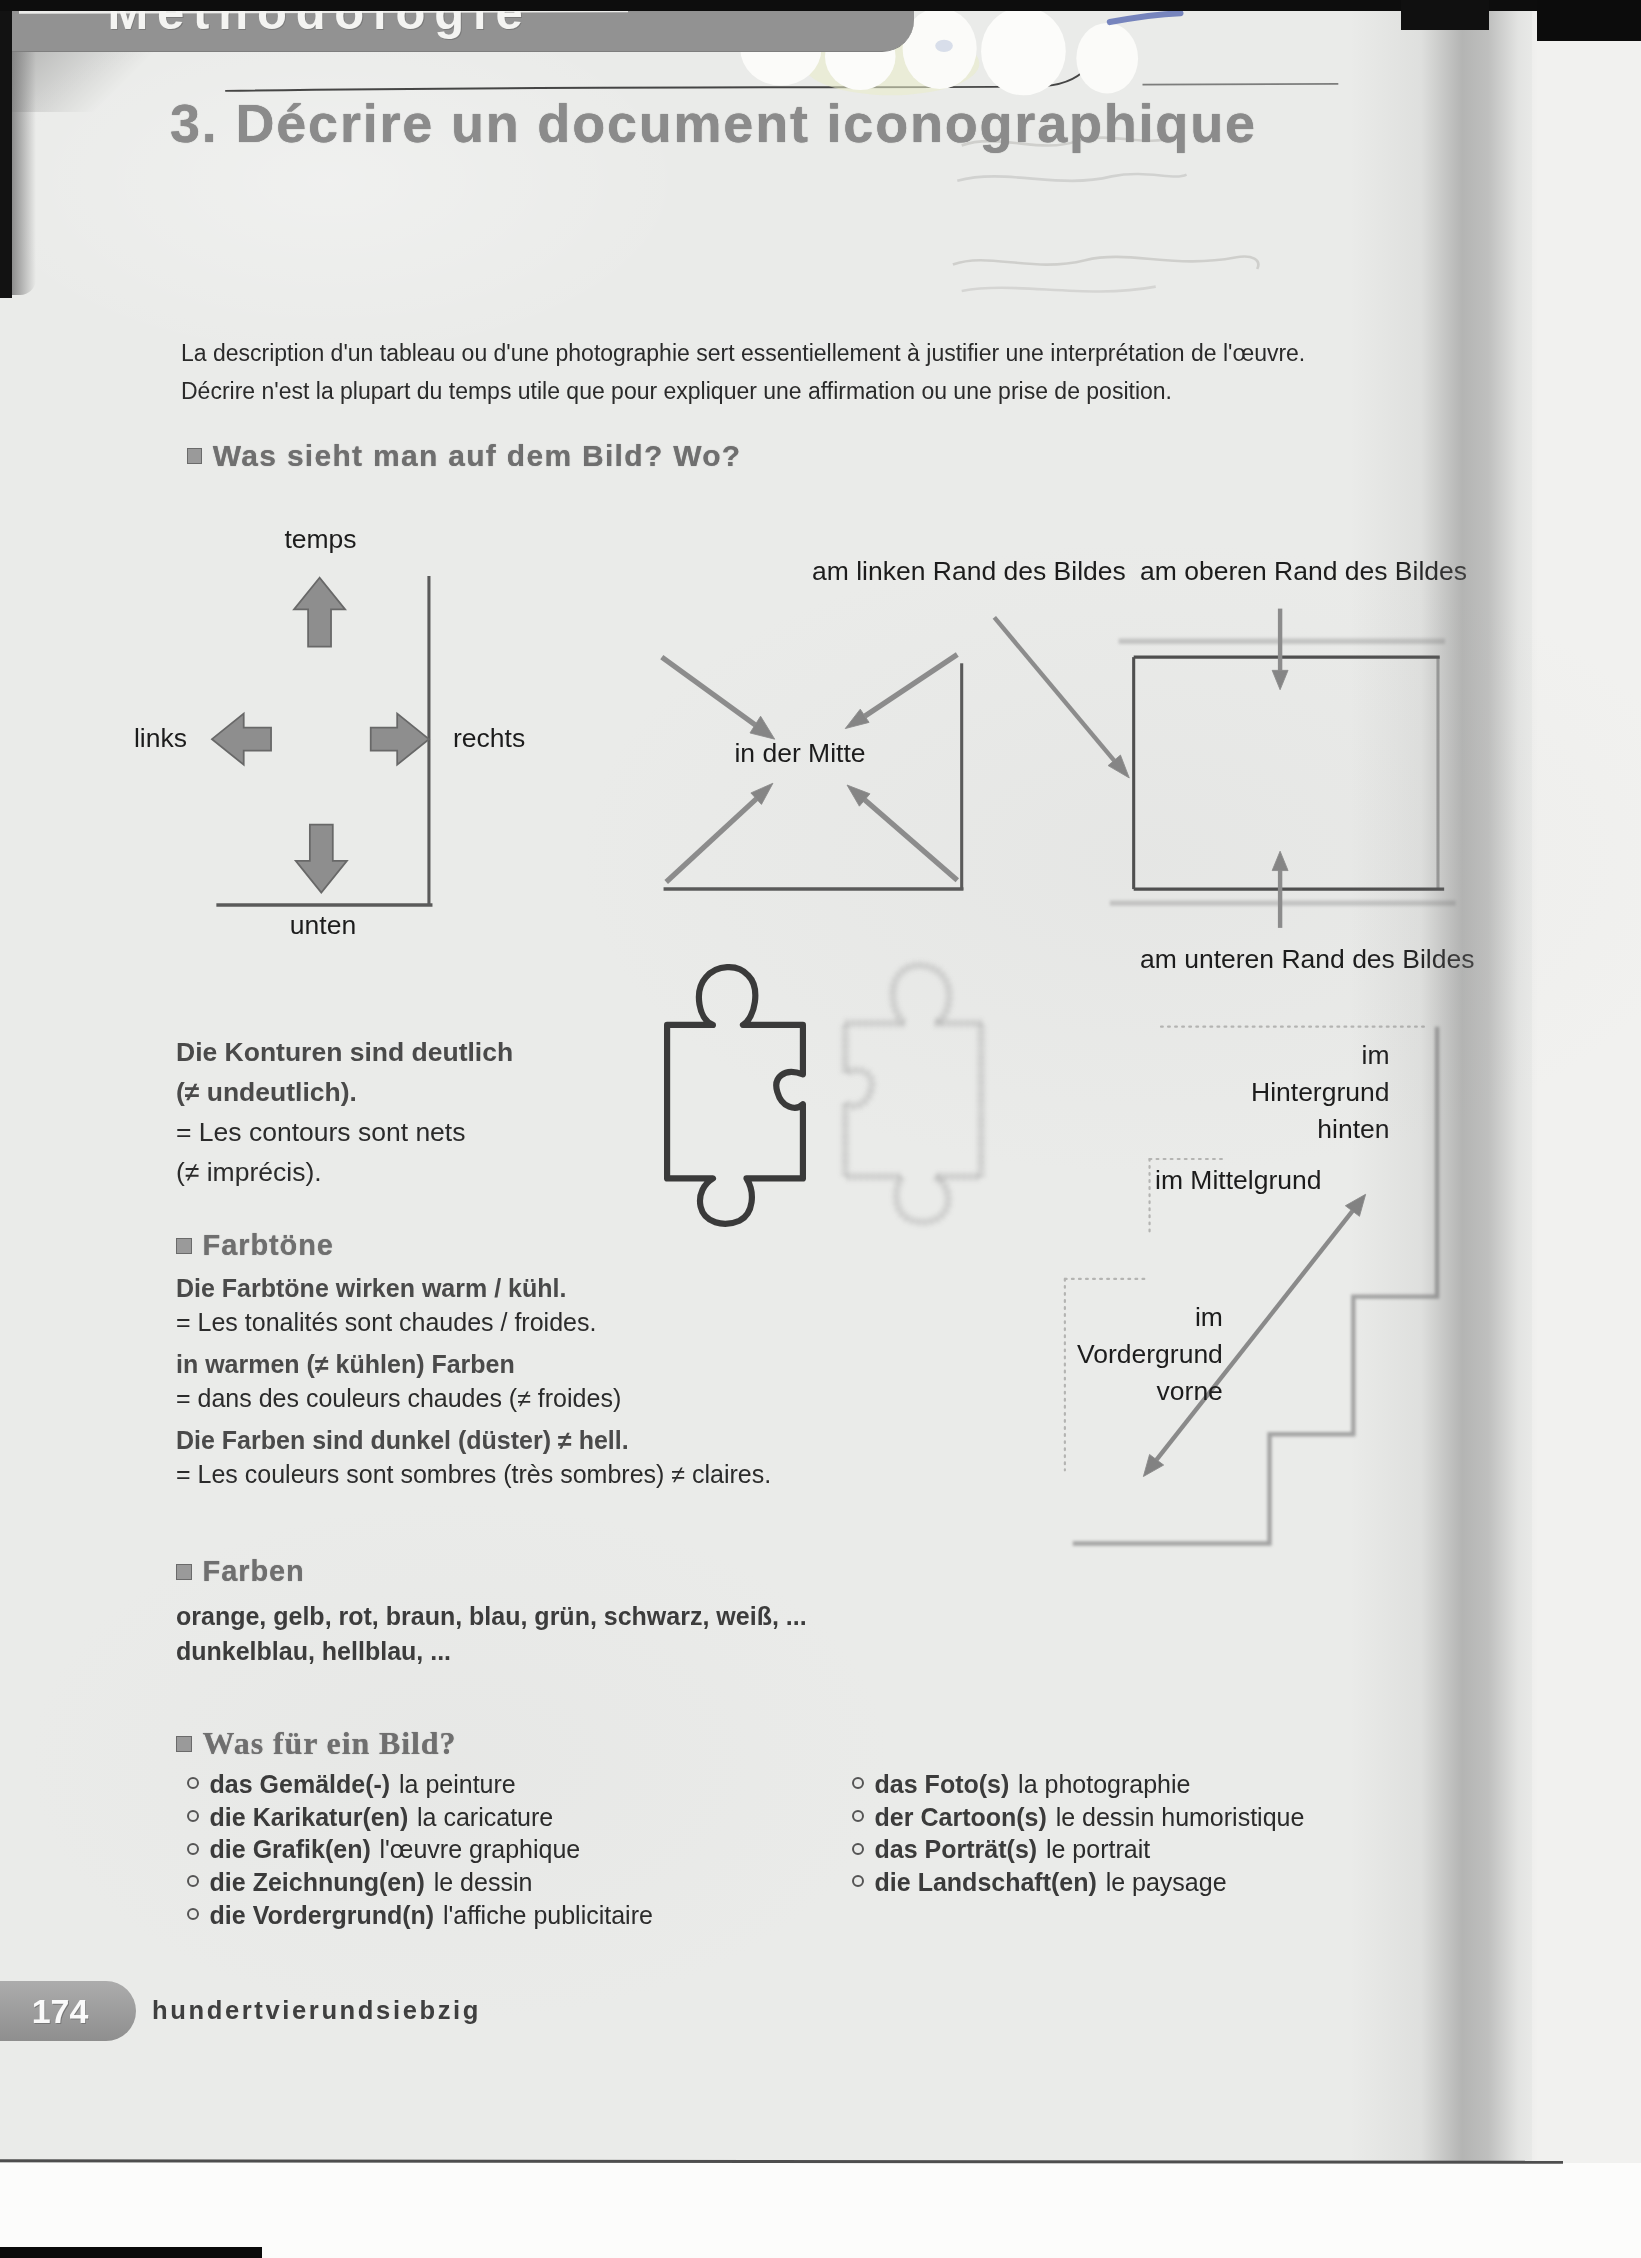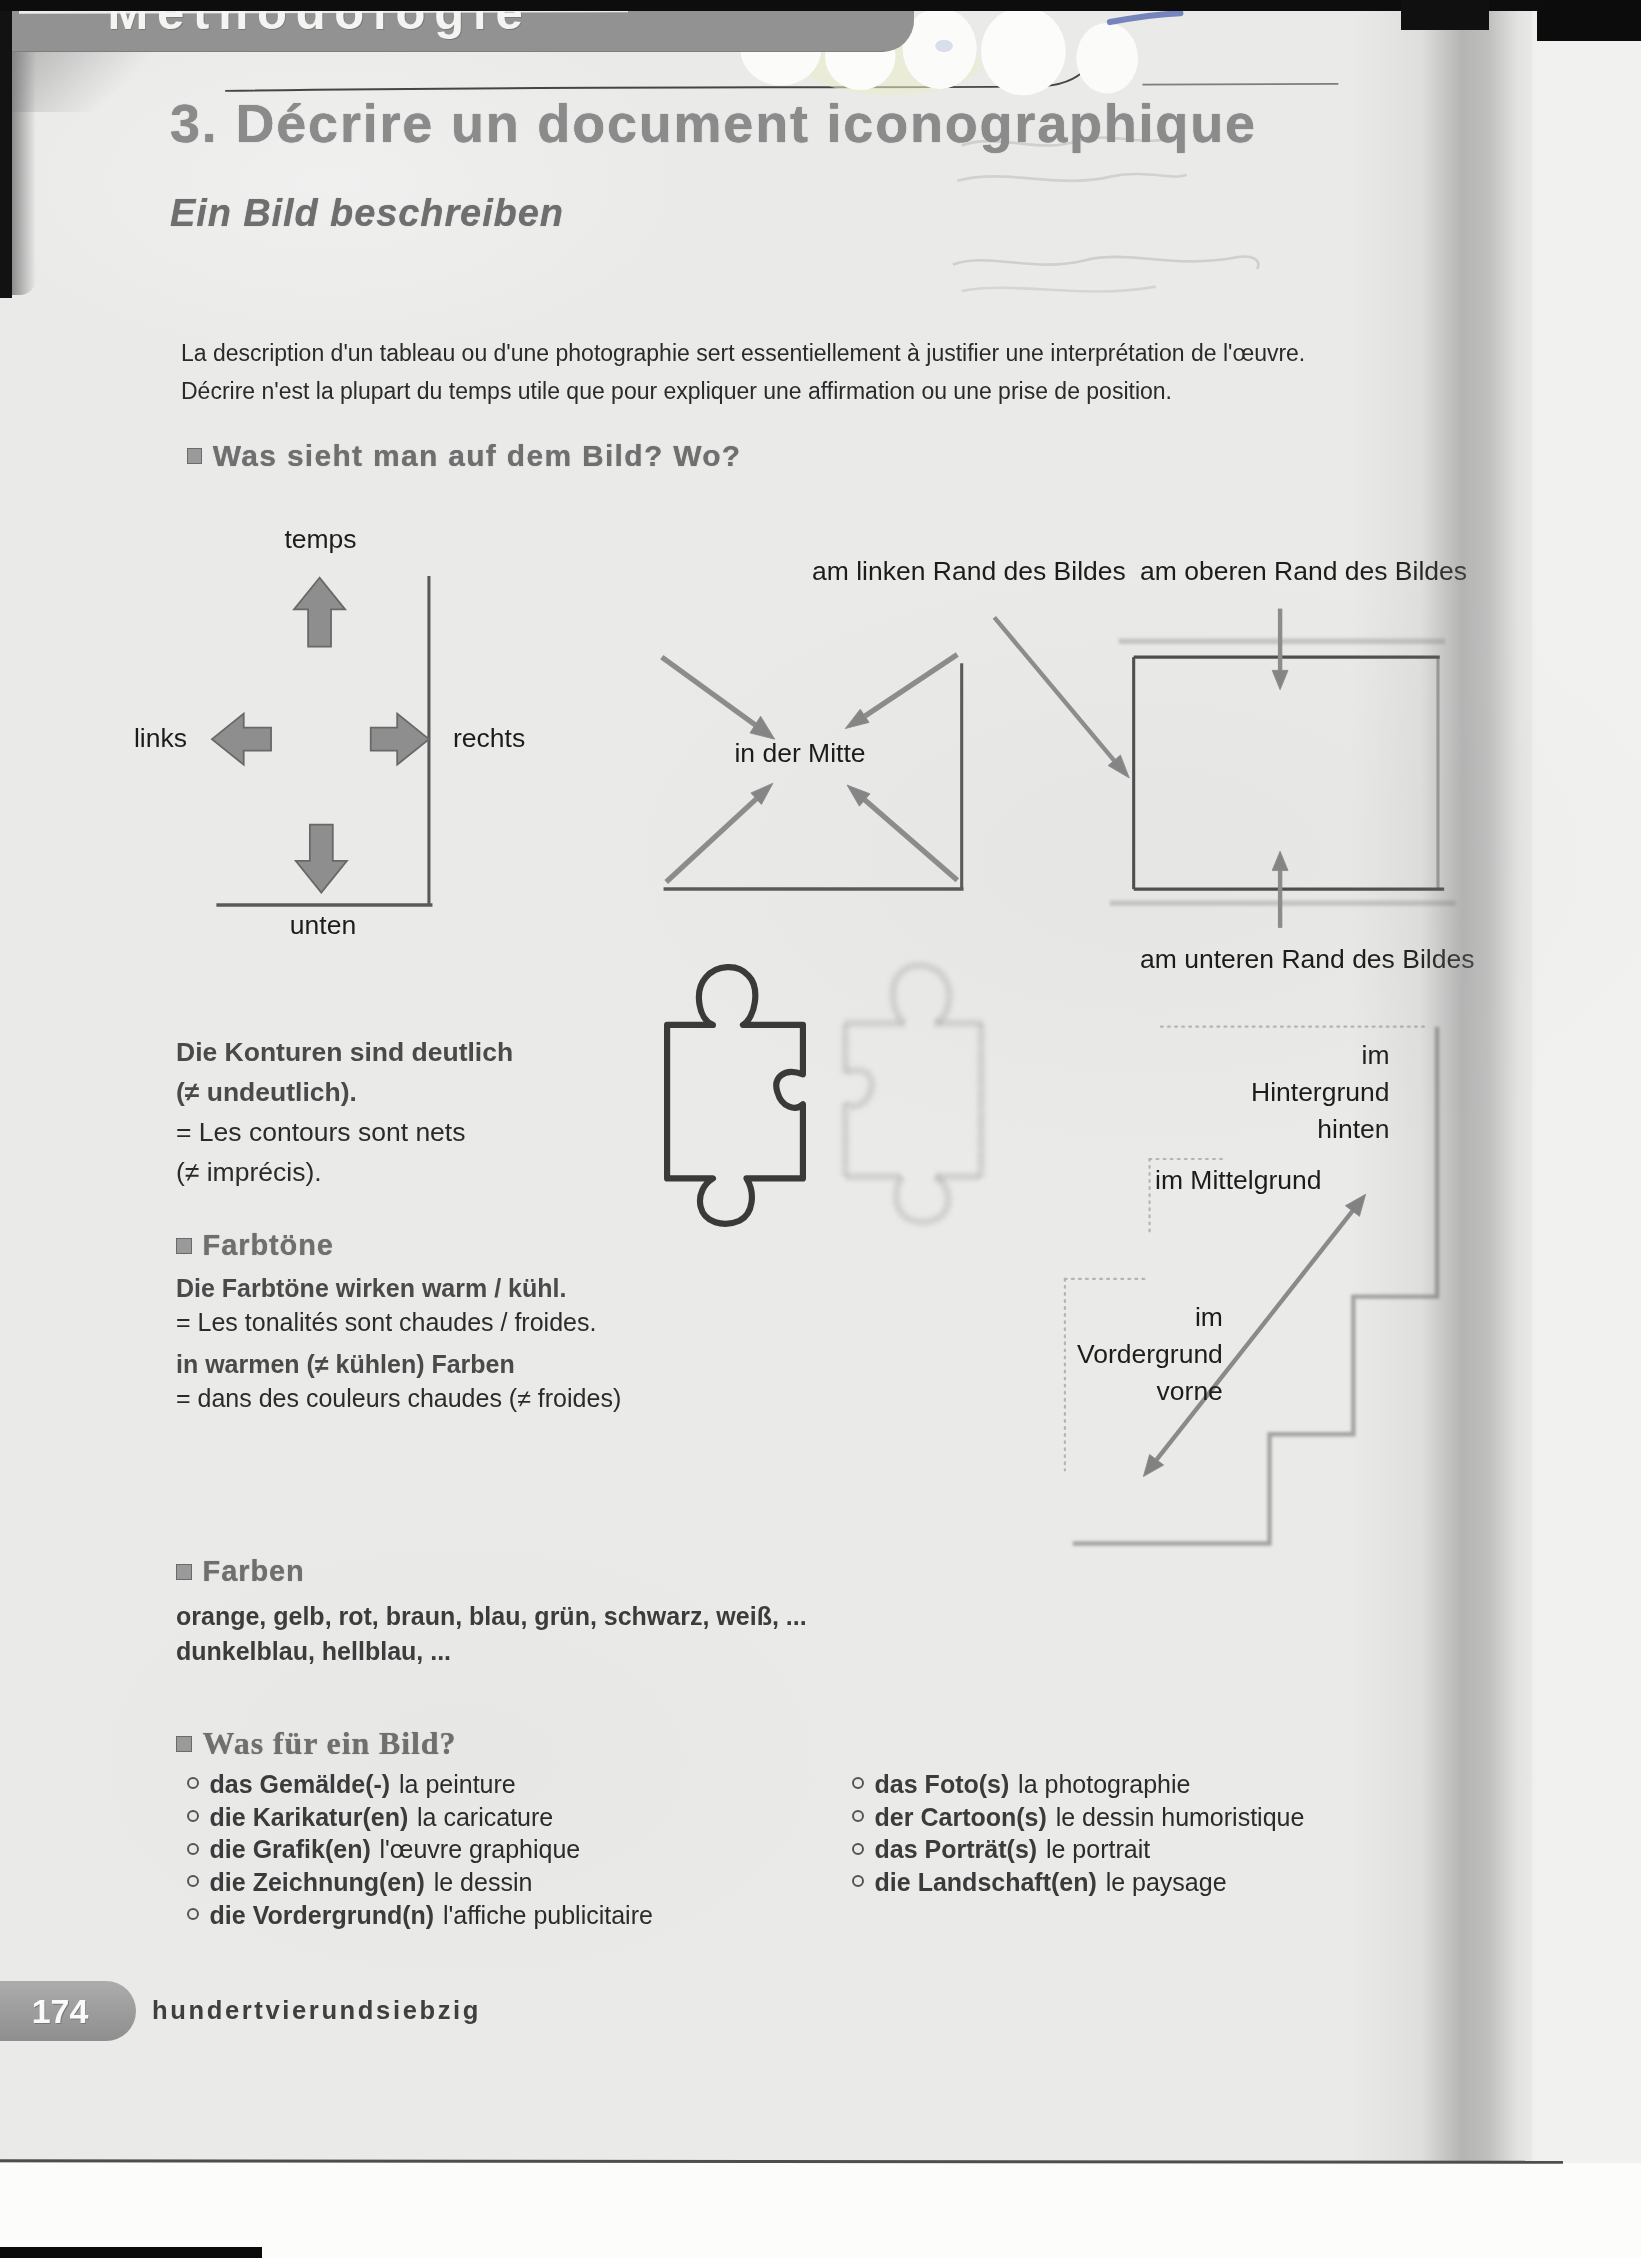--- a/index.html
+++ b/index.html
@@ -179,21 +179,20 @@
   <div class="abs banner">
     <span class="txt">Méthodologie</span>
   </div>
   <div class="abs wsliver"></div>
   <div class="abs lstrip"></div>
 
   <div class="abs title">
     <span>3.</span>
     <span>Décrire un document iconographique</span>
   </div>
-  <div class="abs subtitle">Ein Bild beschreiben</div>
 
   <div class="abs intro">
     <div>La description d'un tableau ou d'une photographie sert essentiellement à justifier une interprétation de l'œuvre.</div>
     <div>Décrire n'est la plupart du temps utile que pour expliquer une affirmation ou une prise de position.</div>
   </div>
 
   <div class="abs sechead h1pos">
     <span class="sq"></span>
     <span>Was sieht man auf dem Bild? Wo?</span>
   </div>
@@ -228,20 +227,24 @@
       <span>Farbtöne</span>
     </div>
     <div class="fbpair block">
       <div class="de">Die Farbtöne wirken warm / kühl.</div>
       <div class="fr">= Les tonalités sont chaudes / froides.</div>
     </div>
     <div class="fbpair block">
       <div class="de">in warmen (≠ kühlen) Farben</div>
       <div class="fr">= dans des couleurs chaudes (≠ froides)</div>
     </div>
+    <div class="fbpair block">
+      <div class="de">Die Farben sind dunkel (düster) ≠ hell.</div>
+      <div class="fr">= Les couleurs sont sombres (très sombres) ≠ claires.</div>
+    </div>
   </div>
 
   <div class="abs" style="left:176px;top:1555px;width:723px;">
     <div class="sechead hsec" style="margin-bottom:10.6px;">
       <span class="sq"></span>
       <span>Farben</span>
     </div>
     <div class="block farbline">orange, gelb, rot, braun, blau, grün, schwarz, weiß, ...</div>
     <div class="block farbline">dunkelblau, hellblau, ...</div>
   </div>

